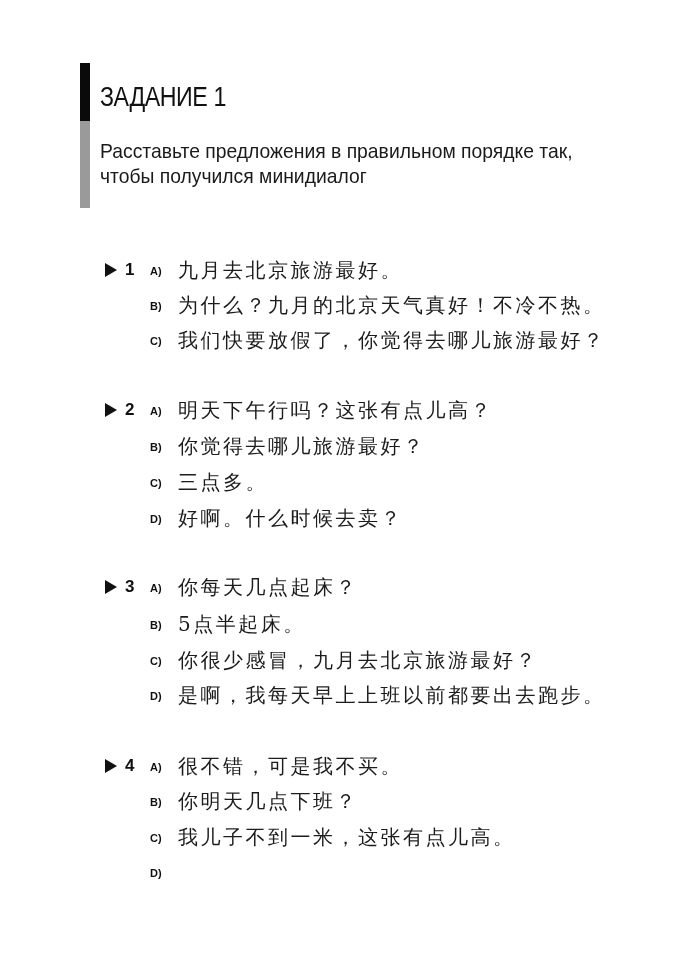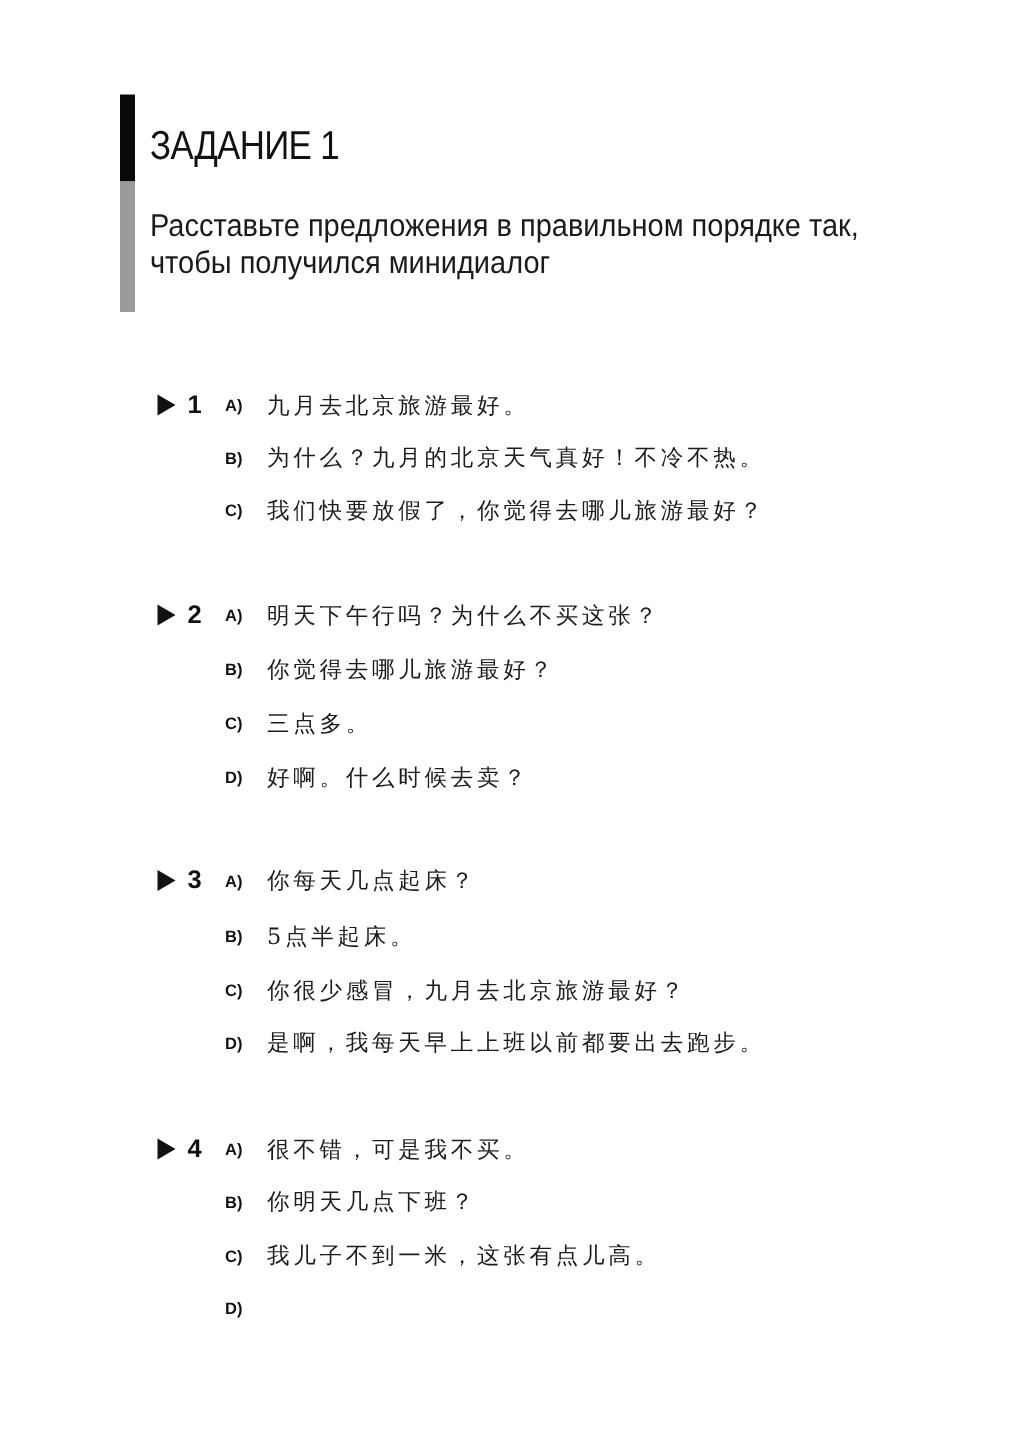--- a/index.html
+++ b/index.html
@@ -21,21 +21,21 @@
     }
     .group { position: absolute; left: 0; width: 686px; }
     .row { position: absolute; left: 0; height: 24px; width: 686px; }
     .tri {
       position: absolute; left: 105px; top: 5px; width: 0; height: 0;
       border-top: 7px solid transparent; border-bottom: 7px solid transparent; border-left: 12px solid #111;
     }
     .num { position: absolute; left: 125px; top: 0; font-size: 17px; font-weight: bold; line-height: 24px; color: #111; }
     .letter { position: absolute; left: 150px; top: 1px; font-size: 11px; font-weight: bold; line-height: 24px; color: #111; }
     .text {
-      position: absolute; left: 178px; top: 0; font-size: 15px; line-height: 24px; letter-spacing: 2.5px;
+      position: absolute; left: 178px; top: 0; font-size: 20px; line-height: 24px; letter-spacing: 2.5px;
       font-family: "DejaVu Serif", "Liberation Serif", serif; color: #1c1c1c; white-space: nowrap;
     }
   </style>
 </head>
 <body>
 
 <div class="bar-black"></div>
 <div class="bar-gray"></div>
 <div class="title">ЗАДАНИЕ 1</div>
 <div class="subtitle">
@@ -58,21 +58,21 @@
     <span class="letter">C)</span>
     <span class="text">我们快要放假了，你觉得去哪儿旅游最好？</span>
   </div>
 </div>
 
 <div class="group" style="top:398px;">
   <div class="row" style="top:0;">
     <span class="tri"></span>
     <span class="num">2</span>
     <span class="letter">A)</span>
-    <span class="text">明天下午行吗？为什么不买这张？</span>
+    <span class="text">明天下午行吗？这张有点儿高？</span>
   </div>
   <div class="row" style="top:36px;">
     <span class="letter">B)</span>
     <span class="text">你觉得去哪儿旅游最好？</span>
   </div>
   <div class="row" style="top:72px;">
     <span class="letter">C)</span>
     <span class="text">三点多。</span>
   </div>
   <div class="row" style="top:108px;">

